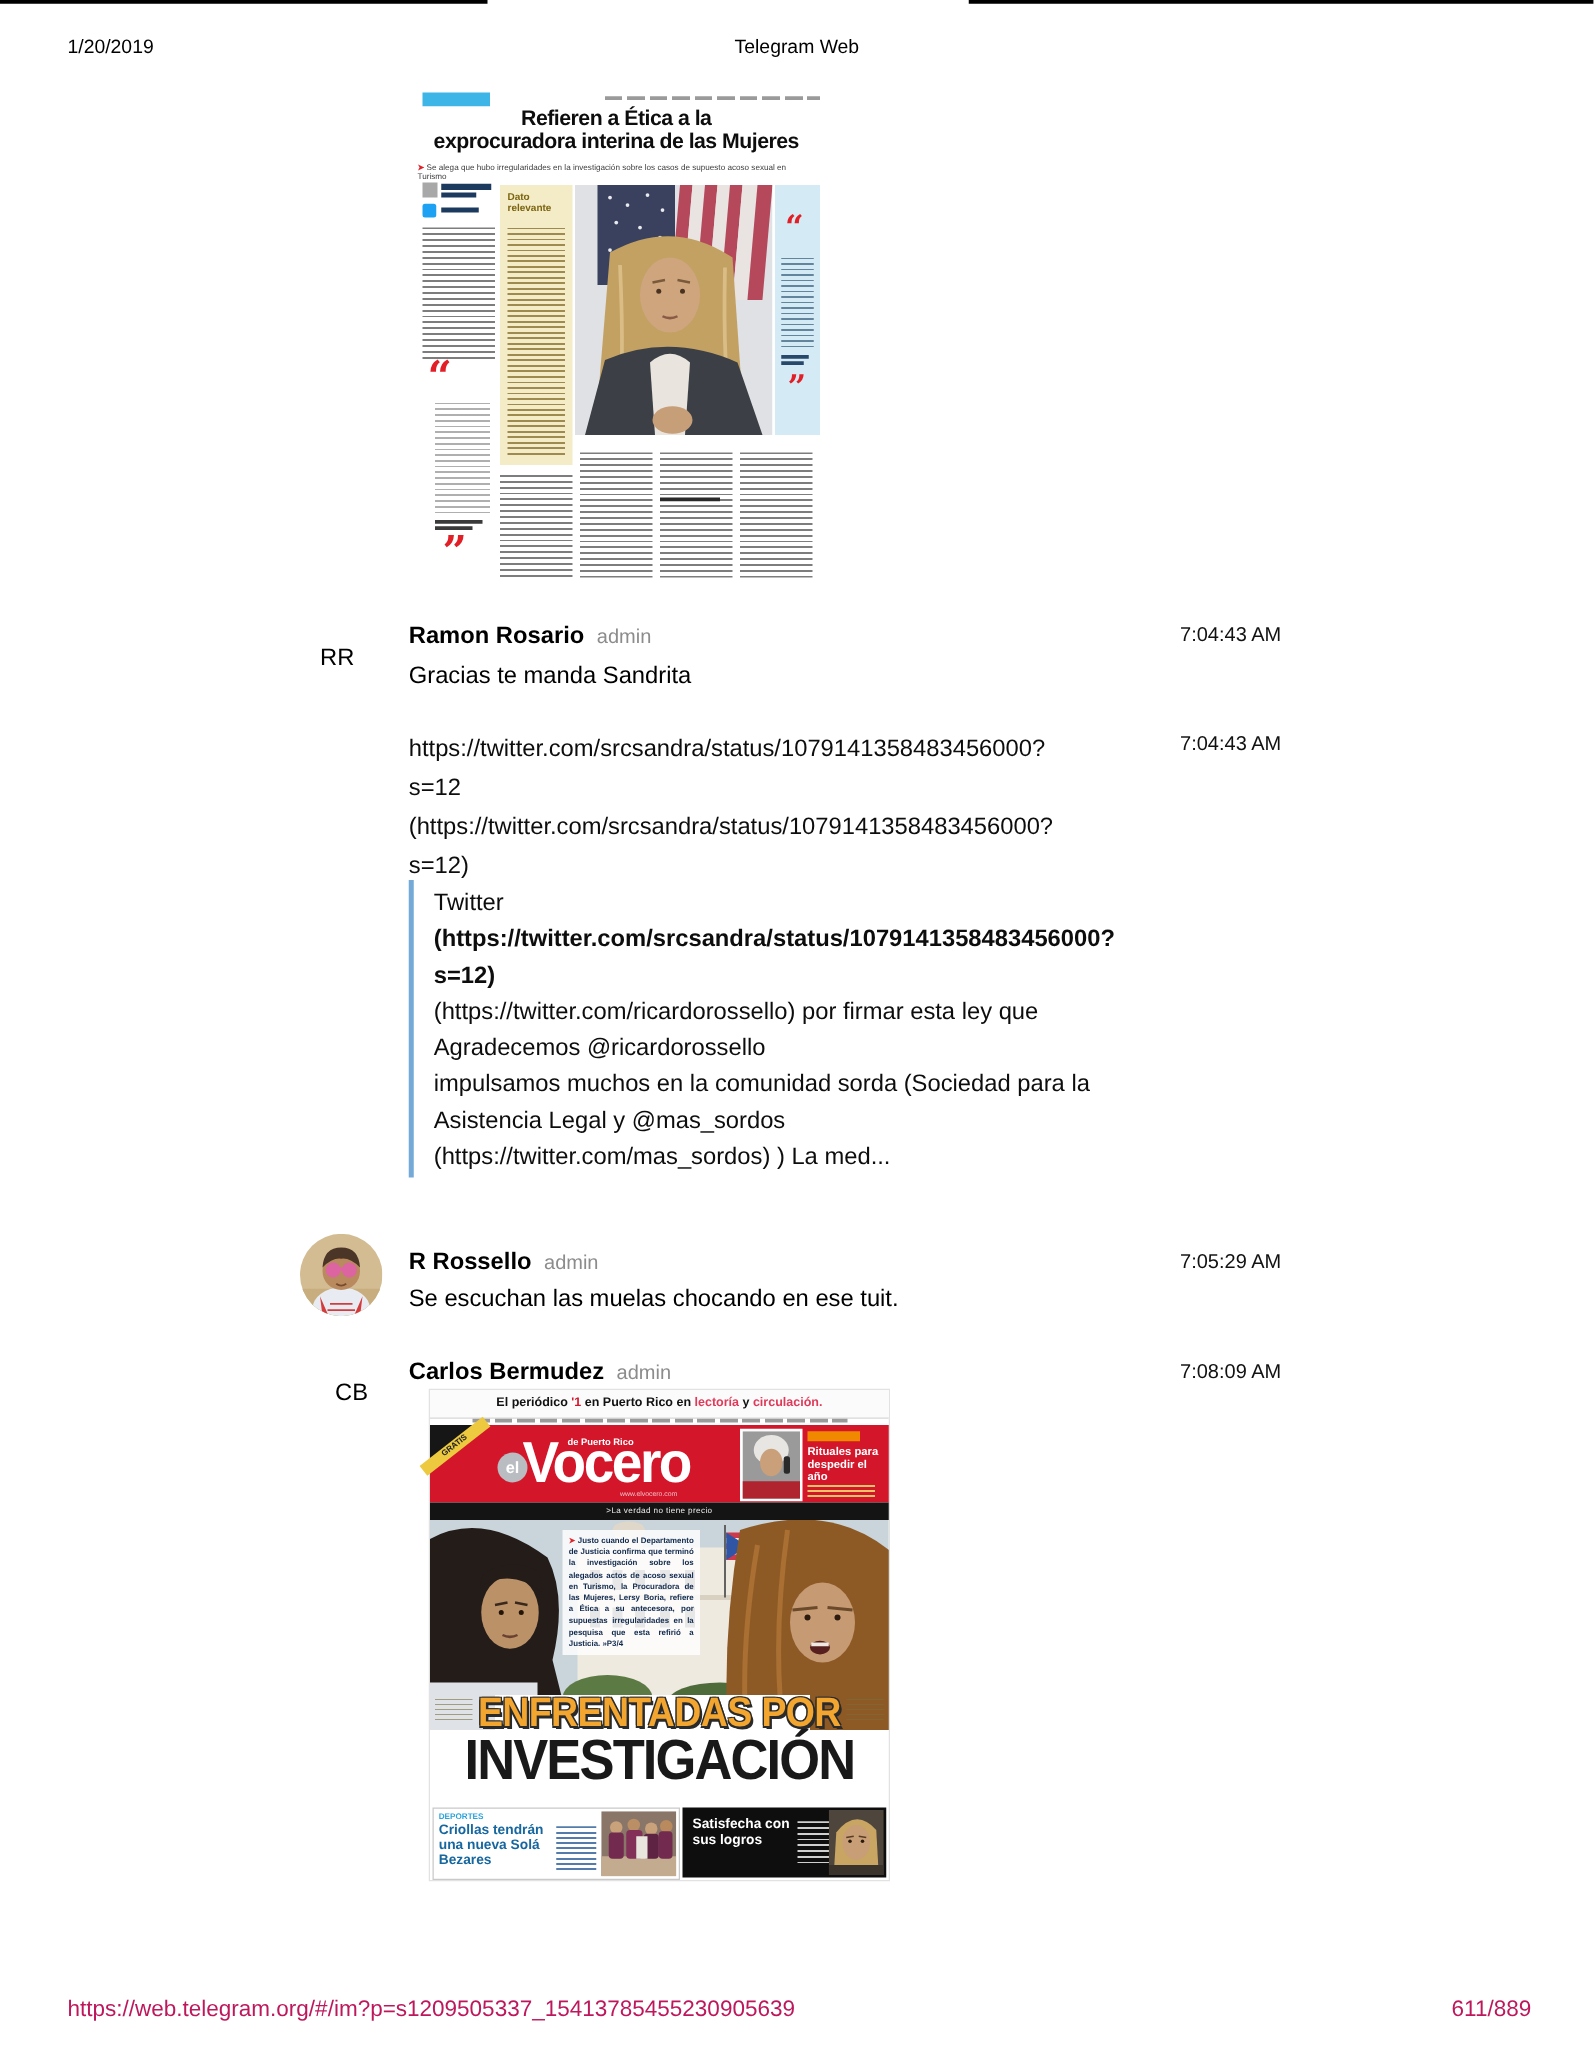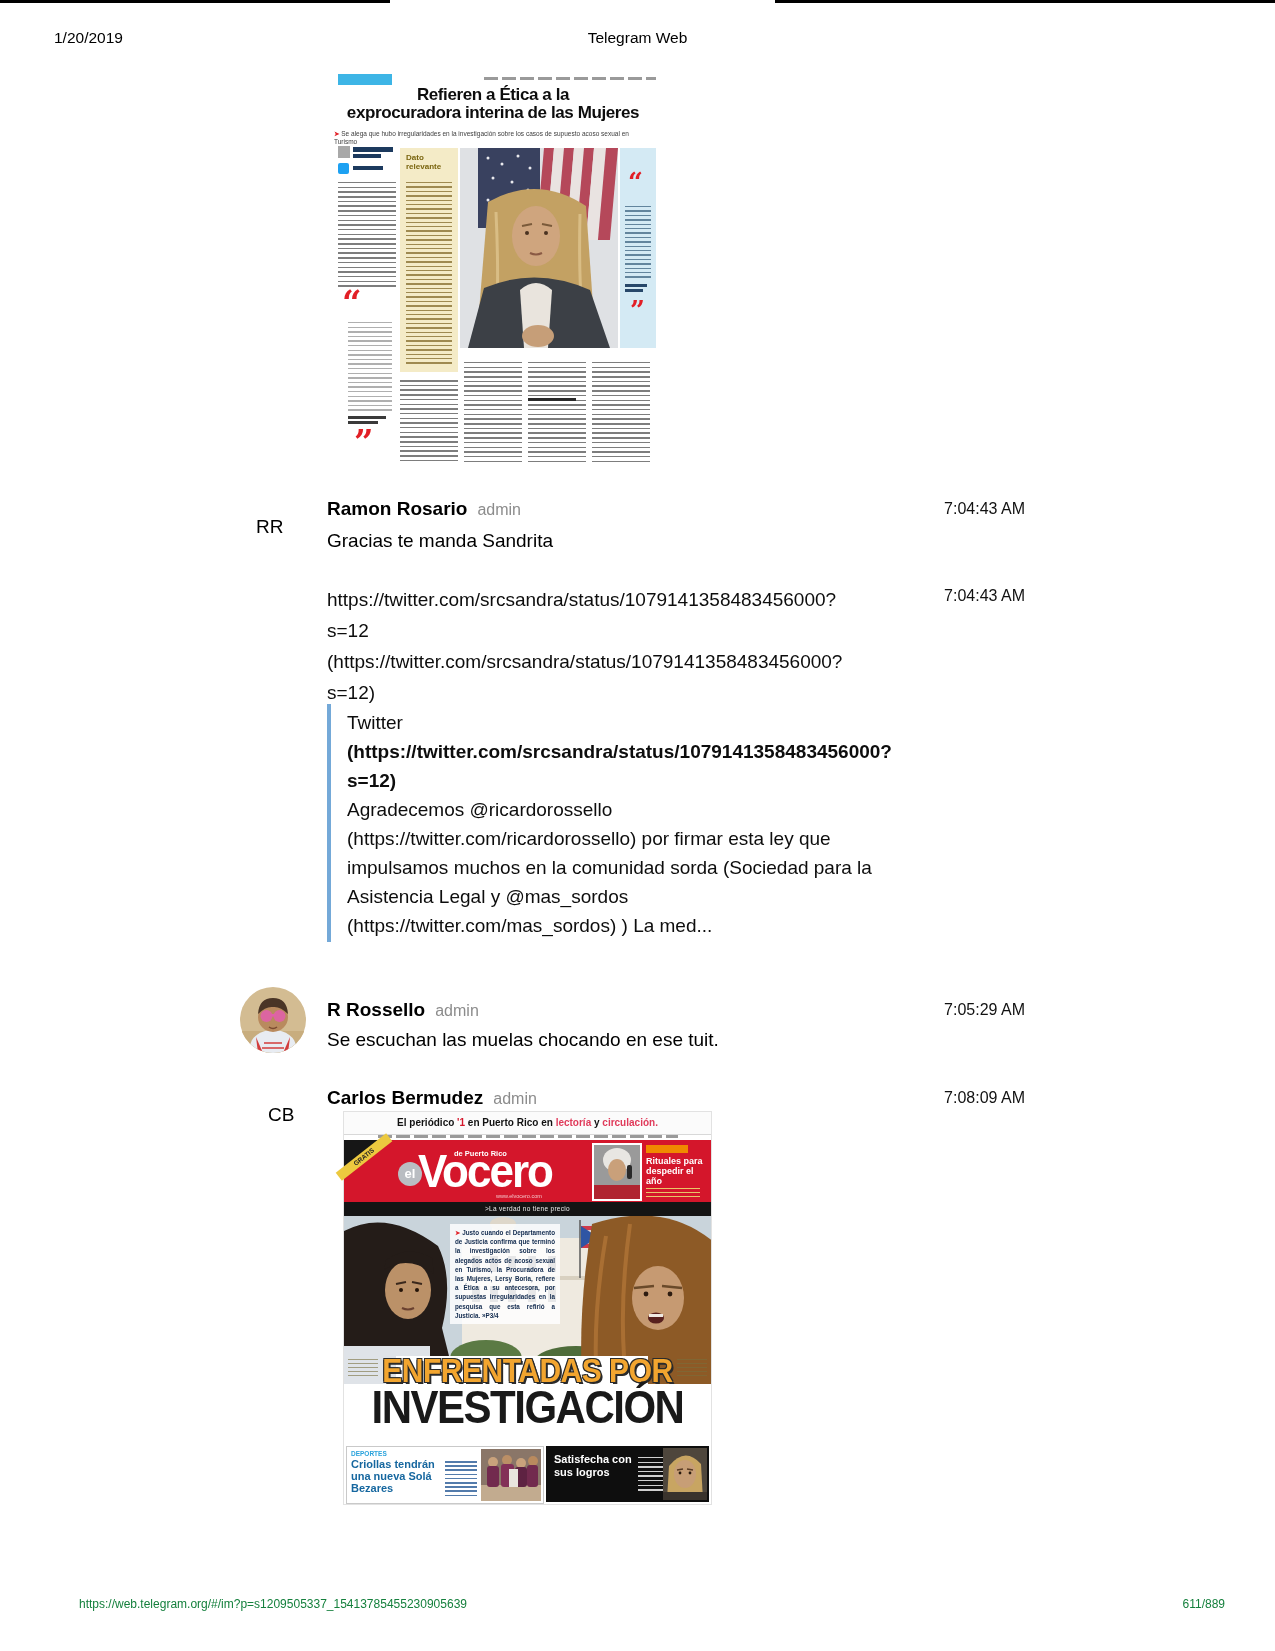--- a/index.html
+++ b/index.html
@@ -1,21 +1,21 @@
 <!DOCTYPE html>
 <html><head>
 <meta charset="utf-8">
 <style>
   html,body{margin:0;padding:0;background:#fff;}
   .page{position:relative;width:1275px;height:1651px;background:#fff;overflow:hidden;
         font-family:"Liberation Sans",sans-serif;color:#000;}
   .abs{position:absolute;}
   
   .print-head{font-size:15.5px;color:#000;}
-  .print-foot{font-size:12px;color:#15803d;margin-left:25px;}
+  .print-foot{font-size:18px;color:#be185d;}
   .topline{background:#000;height:3px;}
   
   .initials{font-size:19px;color:#000;}
   .msg-name{font-size:19px;font-weight:bold;color:#000;white-space:nowrap;}
   .msg-role{font-size:16px;font-weight:normal;color:#8c8c8c;margin-left:10px;}
   .msg-time{position:absolute;right:250px;font-size:16px;color:#111;}
   .msg-text{font-size:19px;color:#000;white-space:nowrap;}
   .link-lines{font-size:19px;line-height:31px;color:#0d0d0d;}
   .quote{border-left:4px solid #74a9d8;padding-left:16px;width:556px;font-size:19px;line-height:29px;color:#0d0d0d;}
   .quote .b{font-weight:bold;}
@@ -170,22 +170,22 @@
   <div class="abs link-lines" style="left:327px;top:584px;">
     <div>https://twitter.com/srcsandra/status/1079141358483456000?</div>
     <div>s=12</div>
     <div>(https://twitter.com/srcsandra/status/1079141358483456000?</div>
     <div>s=12)</div>
   </div>
   <div class="abs quote" style="left:327px;top:704px;padding-top:4px;padding-bottom:2px;">
     <div>Twitter</div>
     <div class="b clip">(https://twitter.com/srcsandra/status/1079141358483456000?</div>
     <div class="b">s=12)</div>
+    <div>(https://twitter.com/ricardorossello) por firmar esta ley que</div>
     <div>Agradecemos @ricardorossello</div>
-    <div>(https://twitter.com/ricardorossello) por firmar esta ley que</div>
     <div>impulsamos muchos en la comunidad sorda (Sociedad para la</div>
     <div>Asistencia Legal y @mas_sordos</div>
     <div>(https://twitter.com/mas_sordos) ) La med...</div>
   </div>
 
   <div class="abs avatar" style="left:240px;top:987px;">
     <svg width="66" height="66" viewBox="0 0 66 66">
       <rect width="66" height="66" fill="#d3bc92"></rect>
       <rect y="44" width="66" height="22" fill="#c8ad7e"></rect>
       <ellipse cx="33" cy="60" rx="23" ry="17" fill="#e8ecf2"></ellipse>

